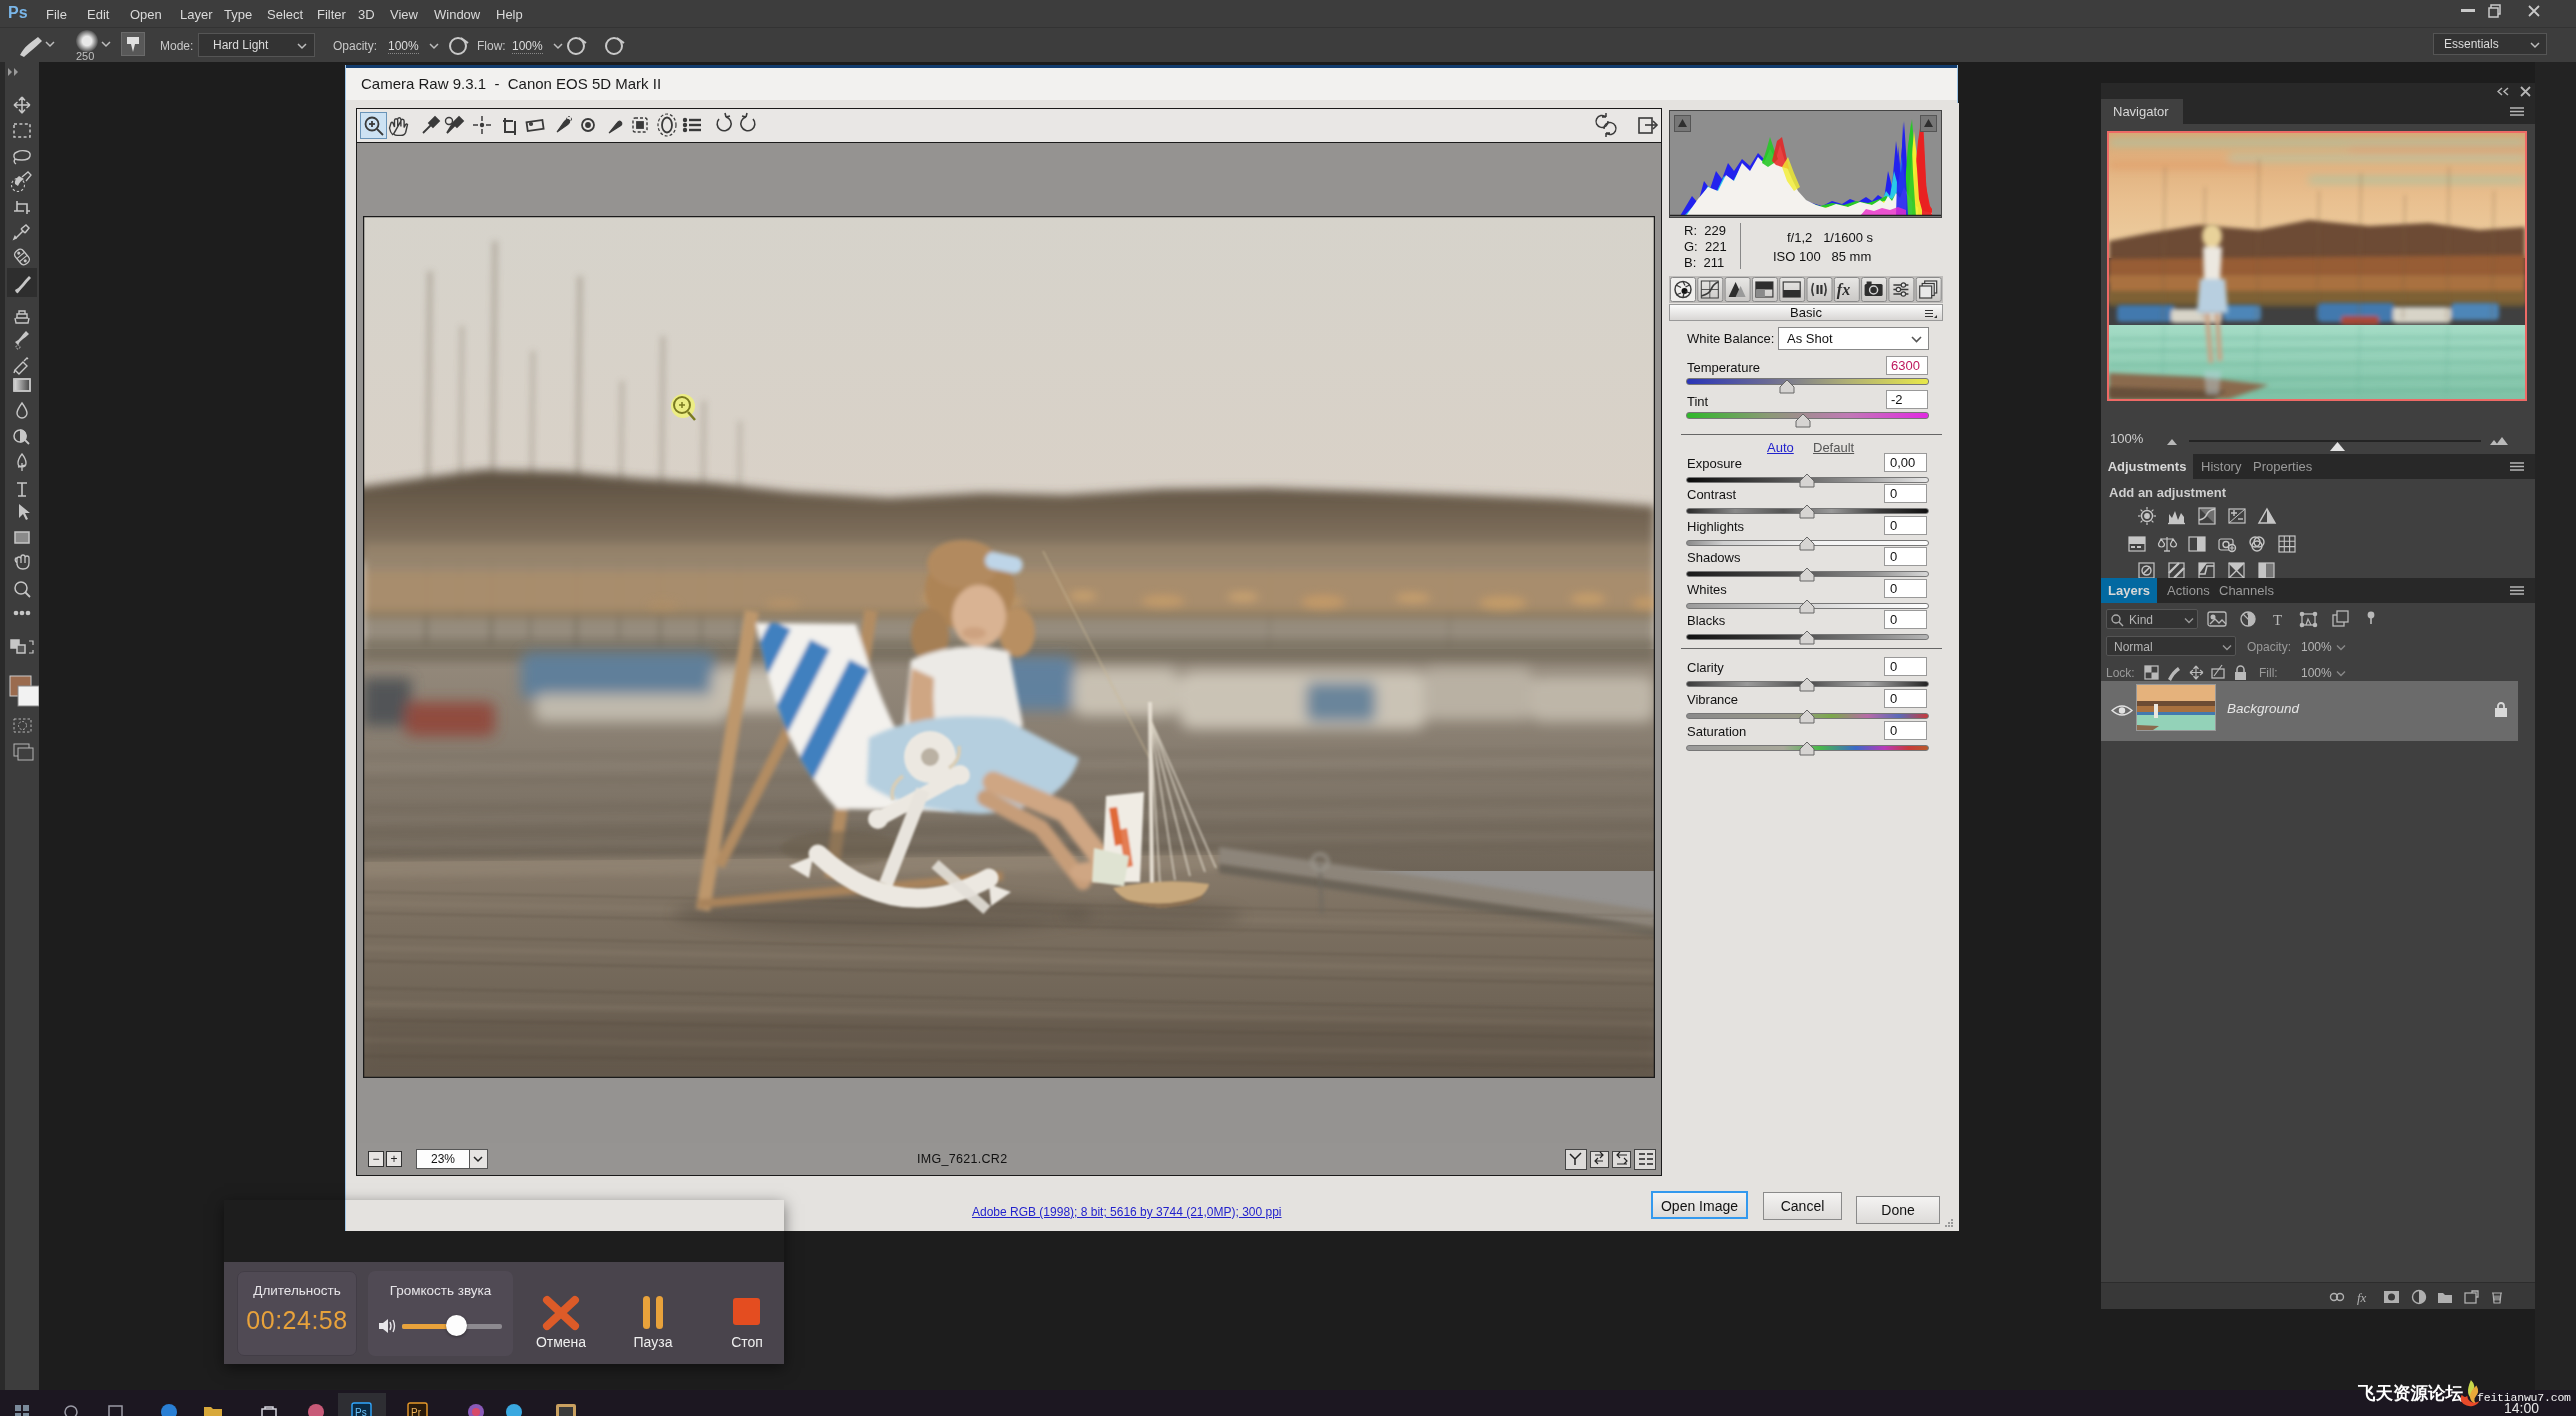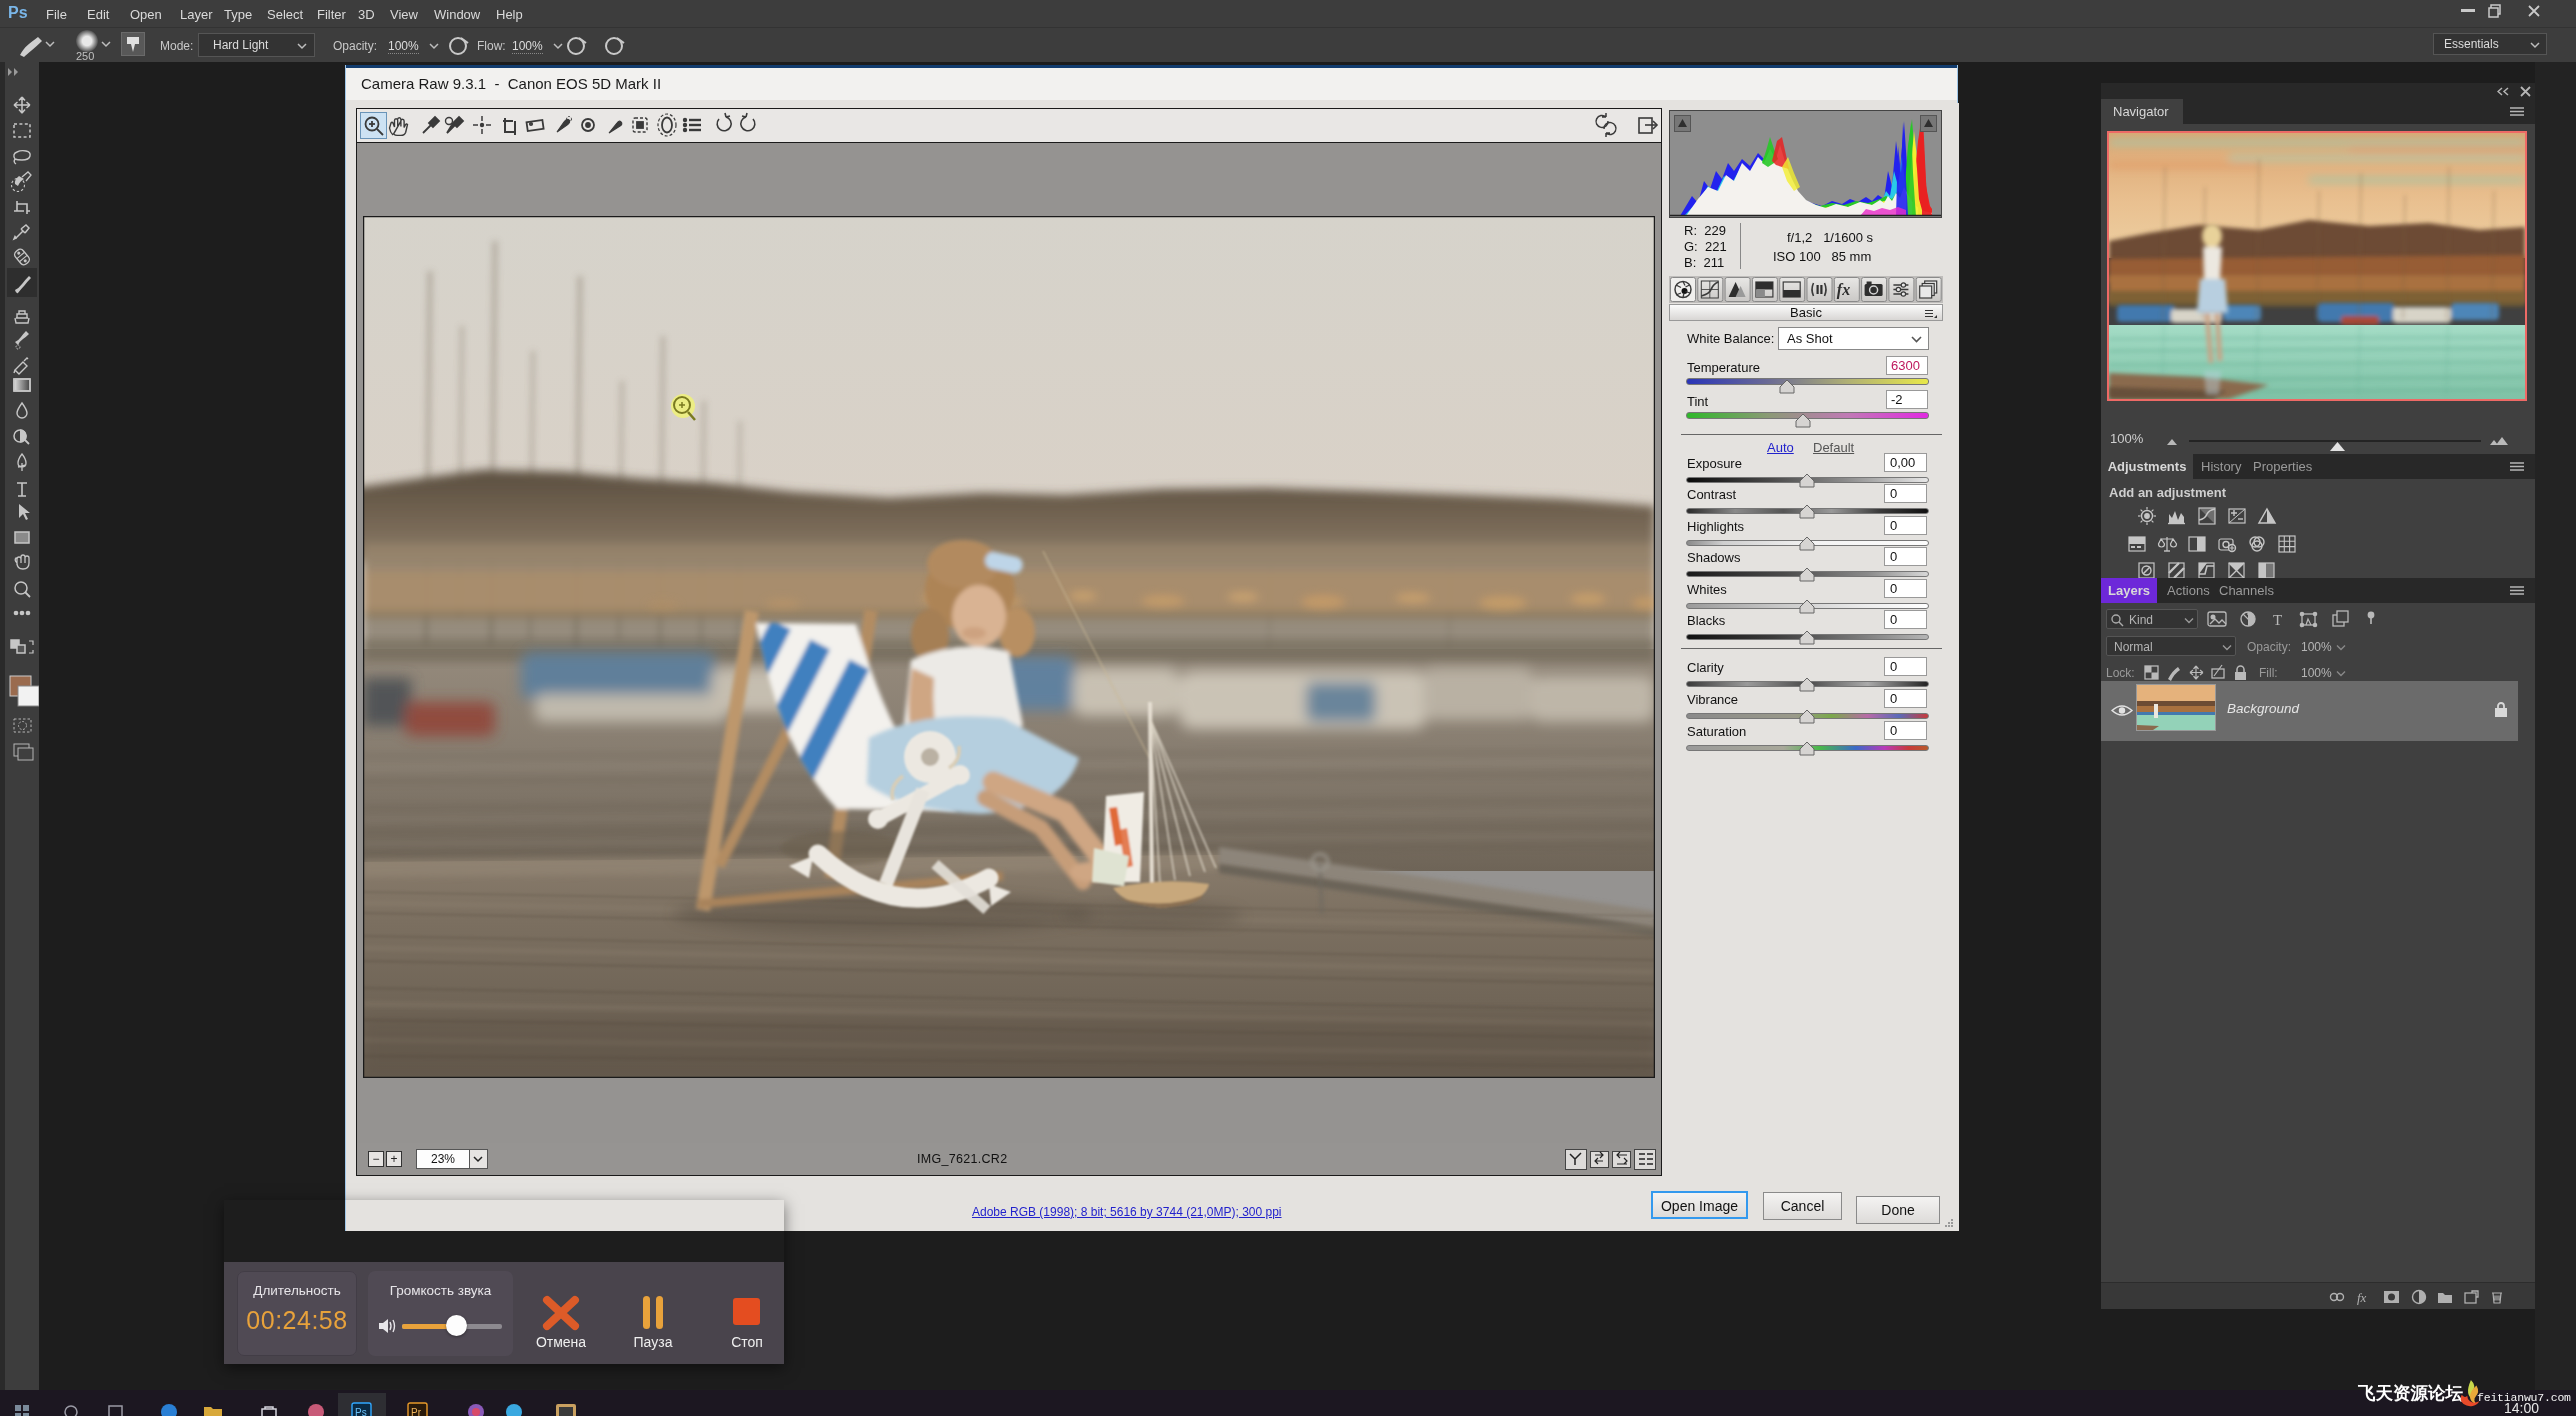--- a/index.html
+++ b/index.html
@@ -974,21 +974,21 @@
     <g transform="translate(120,0)">
             <rect x="2" y="2" width="15" height="15" fill="#c5c5c5" stroke="none" opacity=".4"></rect>
             <rect x="2" y="2" width="7" height="15" fill="#c5c5c5" stroke="none"></rect>
             <rect x="2" y="2" width="15" height="15" stroke-width="1.2"></rect>
           </g>
   </svg>
  </div>
 
  <div class="abs" style="left:0;top:495px;width:434px;height:731px;background:#404040">
   <div class="abs" style="left:0;top:0;width:434px;height:25px;background:#282828">
-   <div class="abs" style="left:0;top:0;width:56px;height:25px;background:#6d28d9;color:#d8d8d8;font-size:13px;line-height:25px;text-align:center;font-weight:bold">Layers</div>
+   <div class="abs" style="left:0;top:0;width:56px;height:25px;background:#0369a1;color:#d8d8d8;font-size:13px;line-height:25px;text-align:center;font-weight:bold">Layers</div>
    <div class="abs" style="left:66px;top:5px;color:#9a9a9a;font-size:13px">Actions</div>
    <div class="abs" style="left:118px;top:5px;color:#9a9a9a;font-size:13px">Channels</div>
    <svg class="abs" style="left:408px;top:7px" width="18" height="12">
             <path d="M1,2 h14 M1,5.5 h14 M1,9 h14" stroke="#b5b5b5" stroke-width="1.6"></path>
           </svg>
   </div>
   <div class="abs" style="left:5px;top:31px;width:92px;height:20px;background:#333;border:1px solid #555;border-radius:2px">
     <svg class="abs" style="left:3px;top:3px" width="14" height="14">
             <circle cx="6" cy="6" r="4" fill="none" stroke="#aaa" stroke-width="1.4"></circle>
             <line x1="9" y1="9" x2="13" y2="13" stroke="#aaa" stroke-width="1.4"></line>

